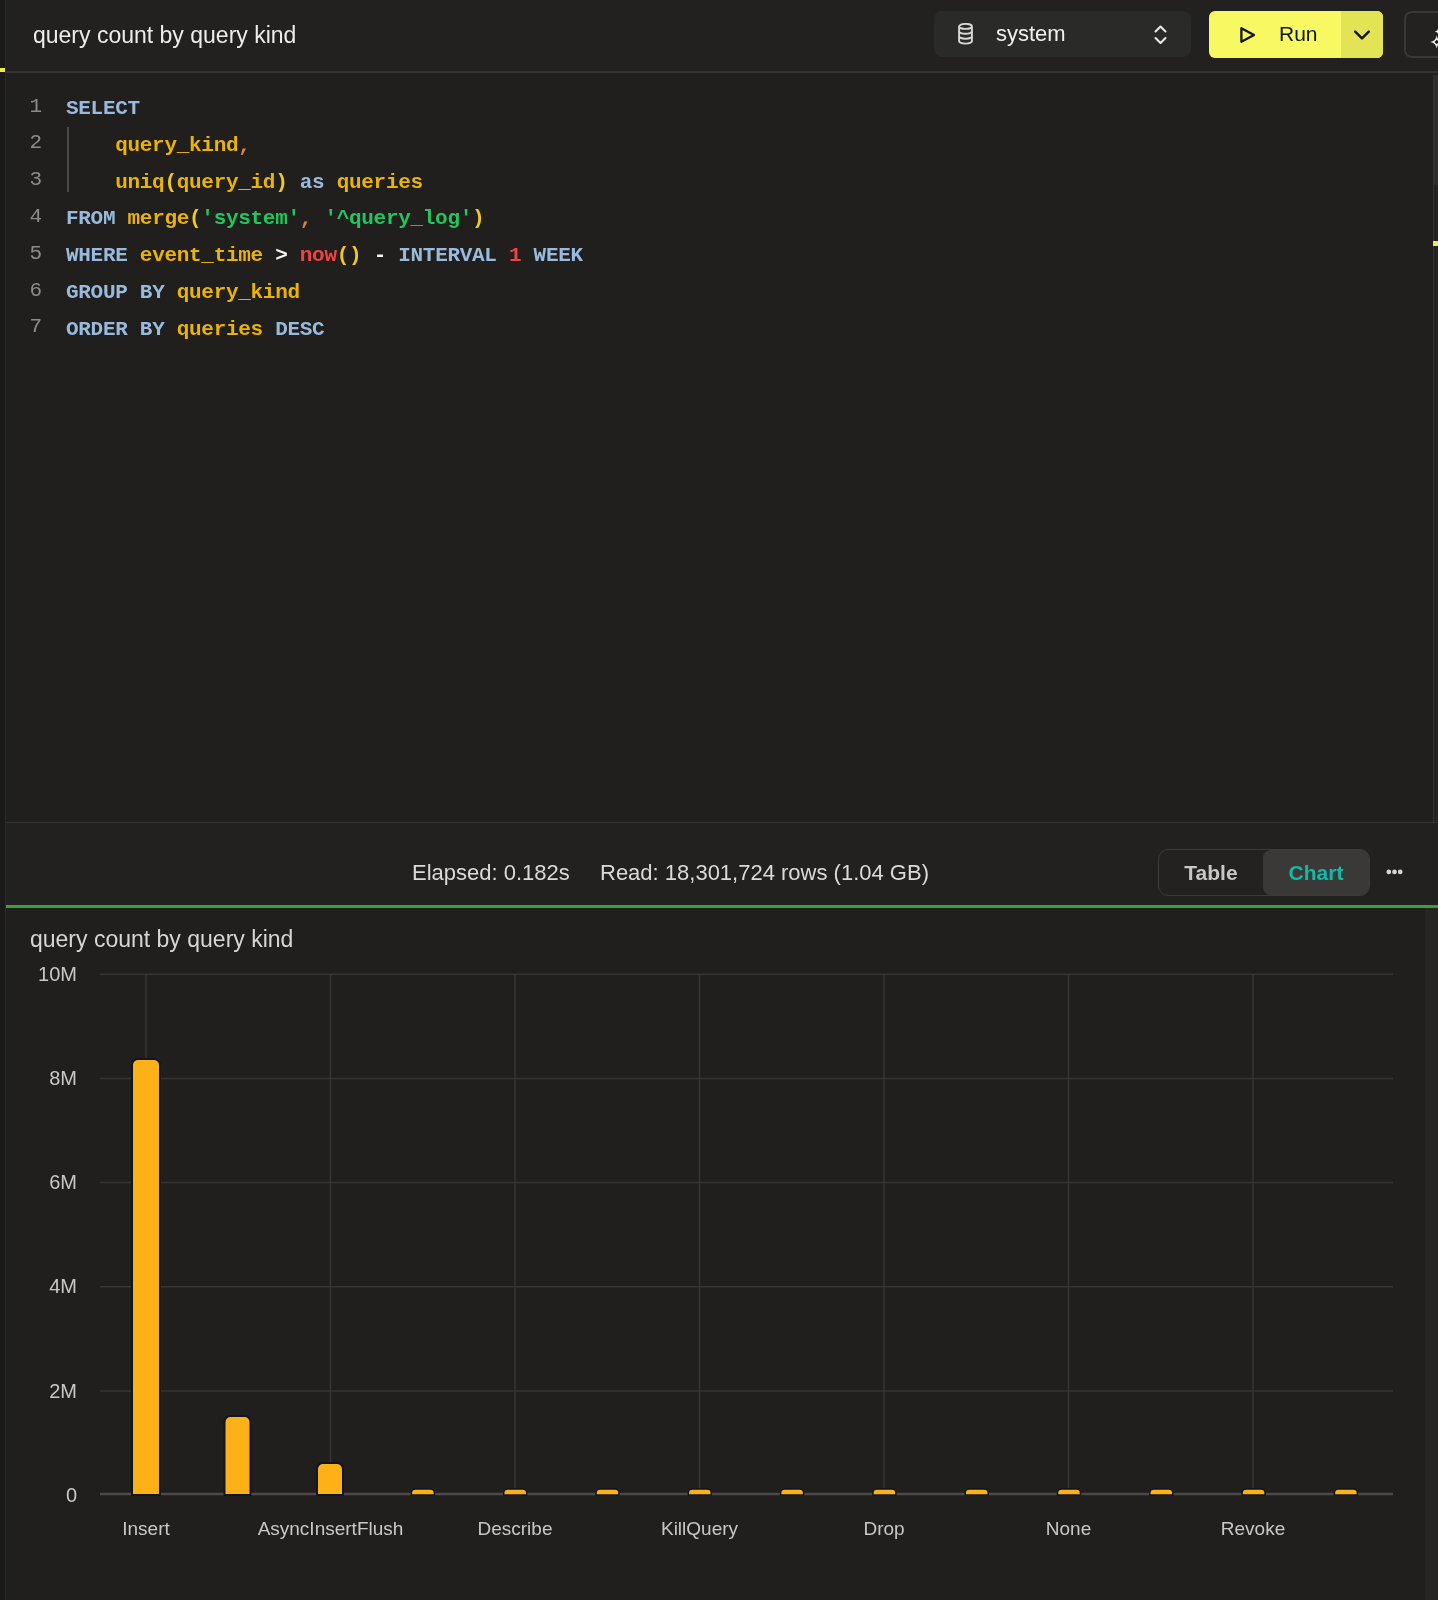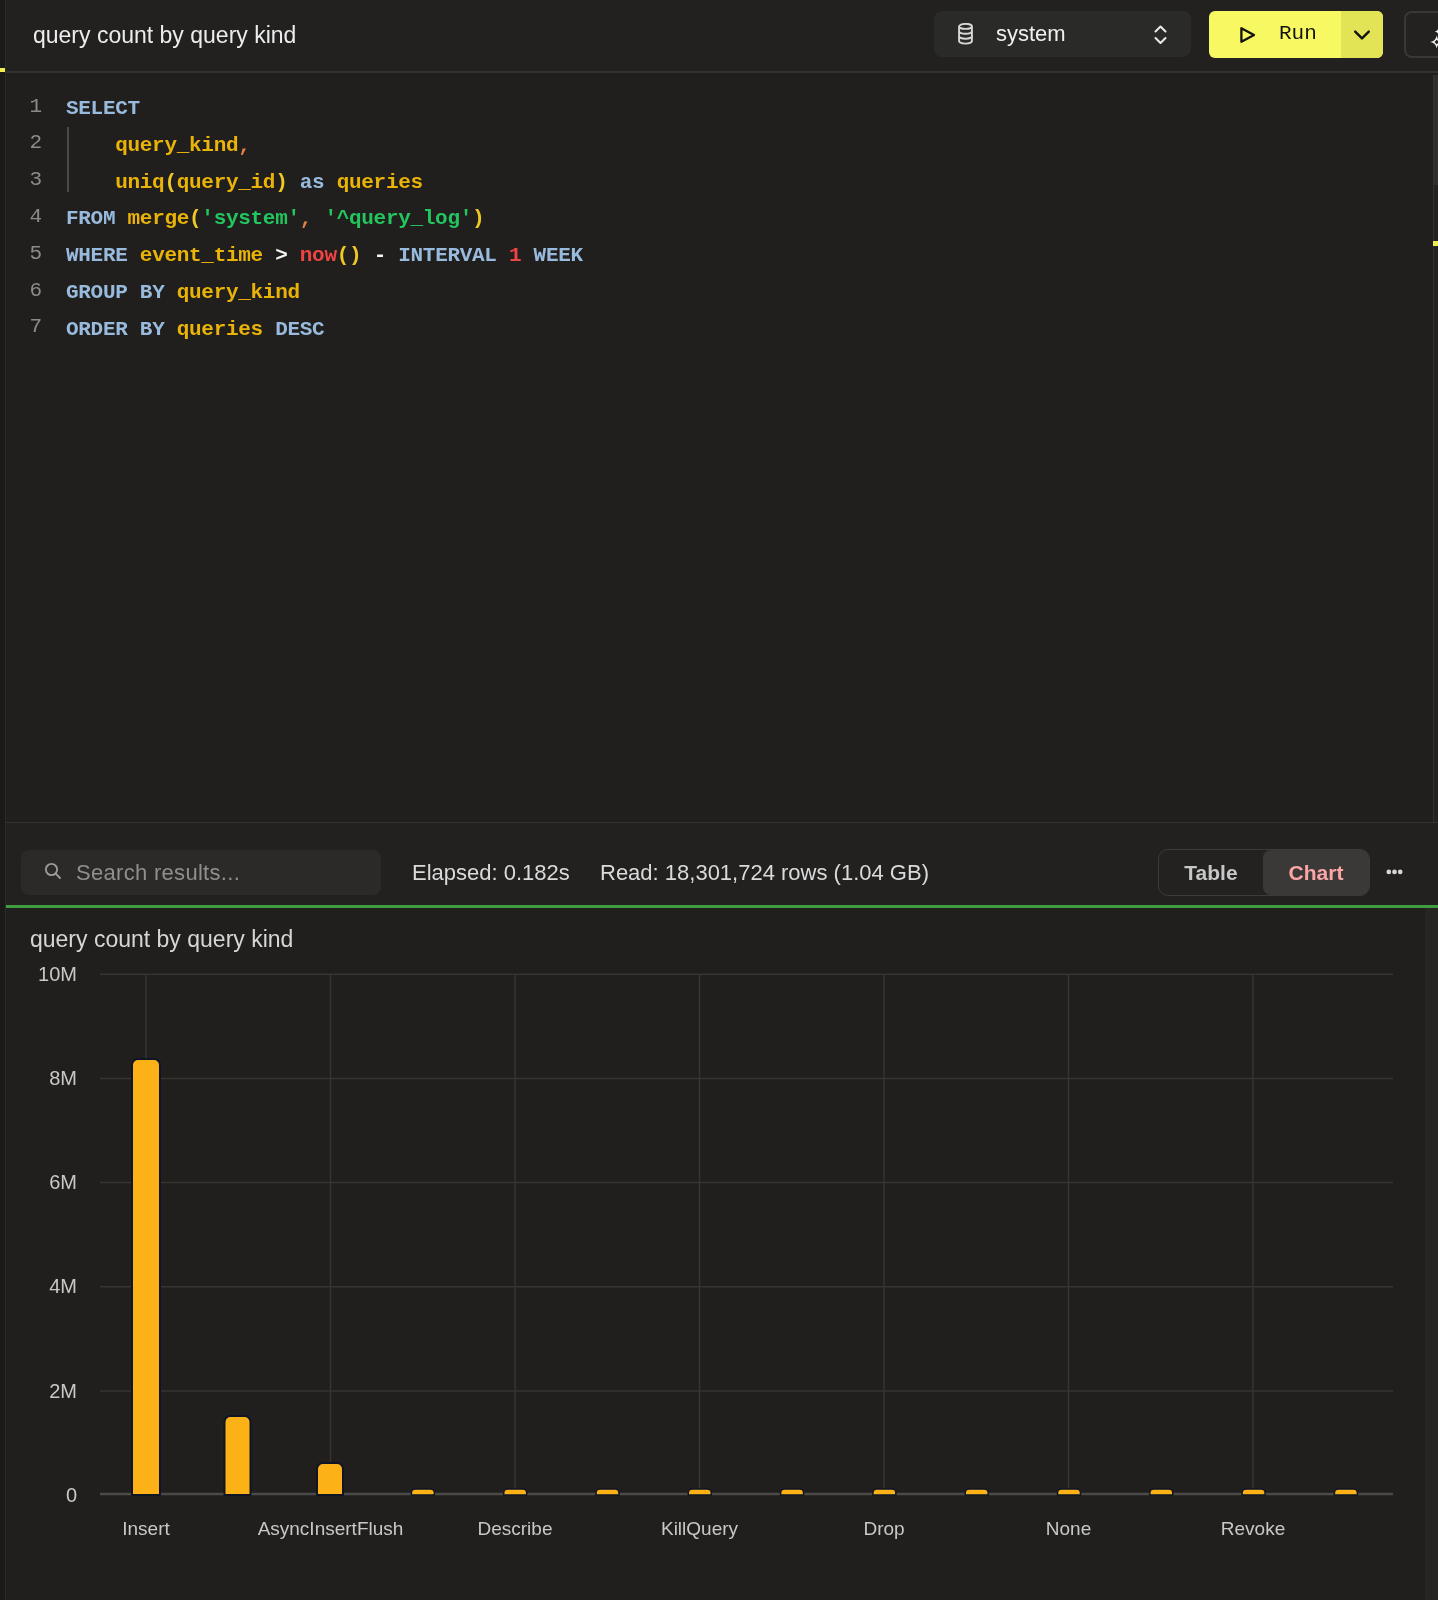--- a/index.html
+++ b/index.html
@@ -8,21 +8,21 @@
   .abs { position:absolute; }
   #stage { position:relative; width:1438px; height:1600px; background:#201f1d; }
   
   #leftstrip { left:0; top:0; width:6px; height:1600px; background:#1a1a18; border-right:1px solid #2b2b29; }
   #leftdash { left:0; top:68px; width:5px; height:4px; background:#eded4e; }
   
   #topbar { left:6px; top:0; width:1432px; height:73px; background:#222120; border-bottom:2px solid #333231; }
   #title { left:33px; top:0; height:71px; line-height:71px; font-size:23px; color:#ececec; }
   #dbsel { left:934px; top:11px; width:257px; height:46px; background:#2a2a28; border-radius:8px; }
   #dbsel .txt { left:62px; top:0; height:46px; line-height:46px; font-size:22px; color:#f0f0f0; }
-  #runbtn { left:1209px; top:11px; width:174px; height:47px; border-radius:6px; background:#f8f862; overflow:hidden;font-family:Liberation Mono, monospace; }
+  #runbtn { left:1209px; top:11px; width:174px; height:47px; border-radius:6px; background:#f8f862; overflow:hidden; }
   #runarrow { left:132px; top:0; width:42px; height:47px; background:#e3e356; }
   #runtxt { left:70px; top:0; height:47px; line-height:46px; font-size:21px; color:#131310; font-weight:500; }
   #aibtn { left:1404px; top:11px; width:60px; height:47px; border-radius:8px; background:#232220; border:2px solid #393836; }
   
   #gutter { left:0; top:88.5px; width:42px; text-align:right; white-space:pre; font-family:"Liberation Mono", monospace;
     font-size:21px; line-height:36.83px; color:#8b8b8b; }
   #code { left:66px; top:91px; font-family:"Liberation Mono", monospace; font-size:21px; letter-spacing:-0.3px;
     line-height:36.83px; color:#f2f2f2; white-space:pre; font-weight:bold; }
   .kw { color:#98badd; }
   .id { color:#eab308; }
@@ -38,21 +38,21 @@
   #ruler-thumb { left:1434px; top:75px; width:4px; height:110px; background:#312f2d; }
   #ruler-dash { left:1433px; top:241px; width:5px; height:5px; background:#eded4e; }
   
   #toolbar { left:6px; top:822px; width:1432px; height:83px; background:#222120; border-top:1px solid #343331; }
   #search { left:15px; top:27px; width:360px; height:45px; background:#2b2a28; border-radius:8px; }
   #search .ph { left:55px; top:0; height:45px; line-height:45px; font-size:22px; letter-spacing:0.3px; color:#8f8f8f; }
   .stat { top:37px; height:26px; line-height:26px; font-size:22px; color:#dadada; font-weight:500; }
   #seg { left:1152px; top:26px; width:212px; height:47px; border:1px solid #3b3b39; border-radius:10px; background:#232220;font-weight:bold; }
   #seg .tbl { left:0; top:0; width:104px; height:45px; line-height:45px; text-align:center; font-size:21px; color:#c7c7c7; }
   #seg .cht { left:104px; top:0; width:106px; height:45px; line-height:45px; text-align:center;
-    font-size:21px; color:#fca5a5; background:#3a3938; border-radius:8px; }
+    font-size:21px; color:#14b8a6; background:#3a3938; border-radius:8px; }
   
   #greenline { left:6px; top:905px; width:1432px; height:3px; background:#3f9f40; }
   
   #chart { left:6px; top:908px; width:1432px; height:692px; background:#201f1d; }
   #chart-title { left:24px; top:18px; font-size:23px; color:#d6d6d6; }
   #chart-scroll { left:1419px; top:0; width:13px; height:692px; background:#262523; }
 </style>
 </head>
 <body>
 <div id="stage">
@@ -102,27 +102,20 @@
   <div class="abs" id="indentguide"></div>
 
   <div class="abs" id="code"><div><span class="kw">SELECT</span></div><div>    <span class="id">query_kind</span><span class="cm">,</span></div><div>    <span class="id">uniq</span><span class="pa">(</span><span class="id">query_id</span><span class="pa">)</span> <span class="kw">as</span> <span class="id">queries</span></div><div><span class="kw">FROM</span> <span class="id">merge</span><span class="pa">(</span><span class="st">'system'</span><span class="cm">,</span> <span class="st">'^query_log'</span><span class="pa">)</span></div><div><span class="kw">WHERE</span> <span class="id">event_time</span> <span class="op">&gt;</span> <span class="or">now</span><span class="pa">()</span> <span class="op">-</span> <span class="kw">INTERVAL</span> <span class="or">1</span> <span class="kw">WEEK</span></div><div><span class="kw">GROUP</span> <span class="kw">BY</span> <span class="id">query_kind</span></div><div><span class="kw">ORDER</span> <span class="kw">BY</span> <span class="id">queries</span> <span class="kw">DESC</span></div></div>
 
   <div class="abs" id="ruler-line"></div>
   <div class="abs" id="ruler-bg"></div>
   <div class="abs" id="ruler-thumb"></div>
   <div class="abs" id="ruler-dash"></div>
 
   <div class="abs" id="toolbar">
-    <div class="abs" id="search">
-      <svg class="abs" style="left:23px;top:12px" width="22" height="22" viewBox="0 0 22 22" fill="none" stroke="#9a9a9a" stroke-width="1.9" stroke-linecap="round">
-        <circle cx="7.5" cy="7.5" r="5.6"></circle>
-        <path d="M11.7 11.7 L16 16"></path>
-      </svg>
-      <div class="abs ph">Search results...</div>
-    </div>
     <div class="abs stat" style="left:406px">Elapsed: 0.182s</div>
     <div class="abs stat" style="left:594px">Read: 18,301,724 rows (1.04 GB)</div>
     <div class="abs" id="seg">
       <div class="abs tbl">Table</div>
       <div class="abs cht">Chart</div>
     </div>
     <svg class="abs" style="left:1378px;top:43px" width="30" height="12" viewBox="0 0 30 12" fill="#d6d6d6">
       <circle cx="4.8" cy="5.9" r="2.35"></circle>
         <circle cx="10.5" cy="5.9" r="2.35"></circle>
         <circle cx="16.2" cy="5.9" r="2.35"></circle>

